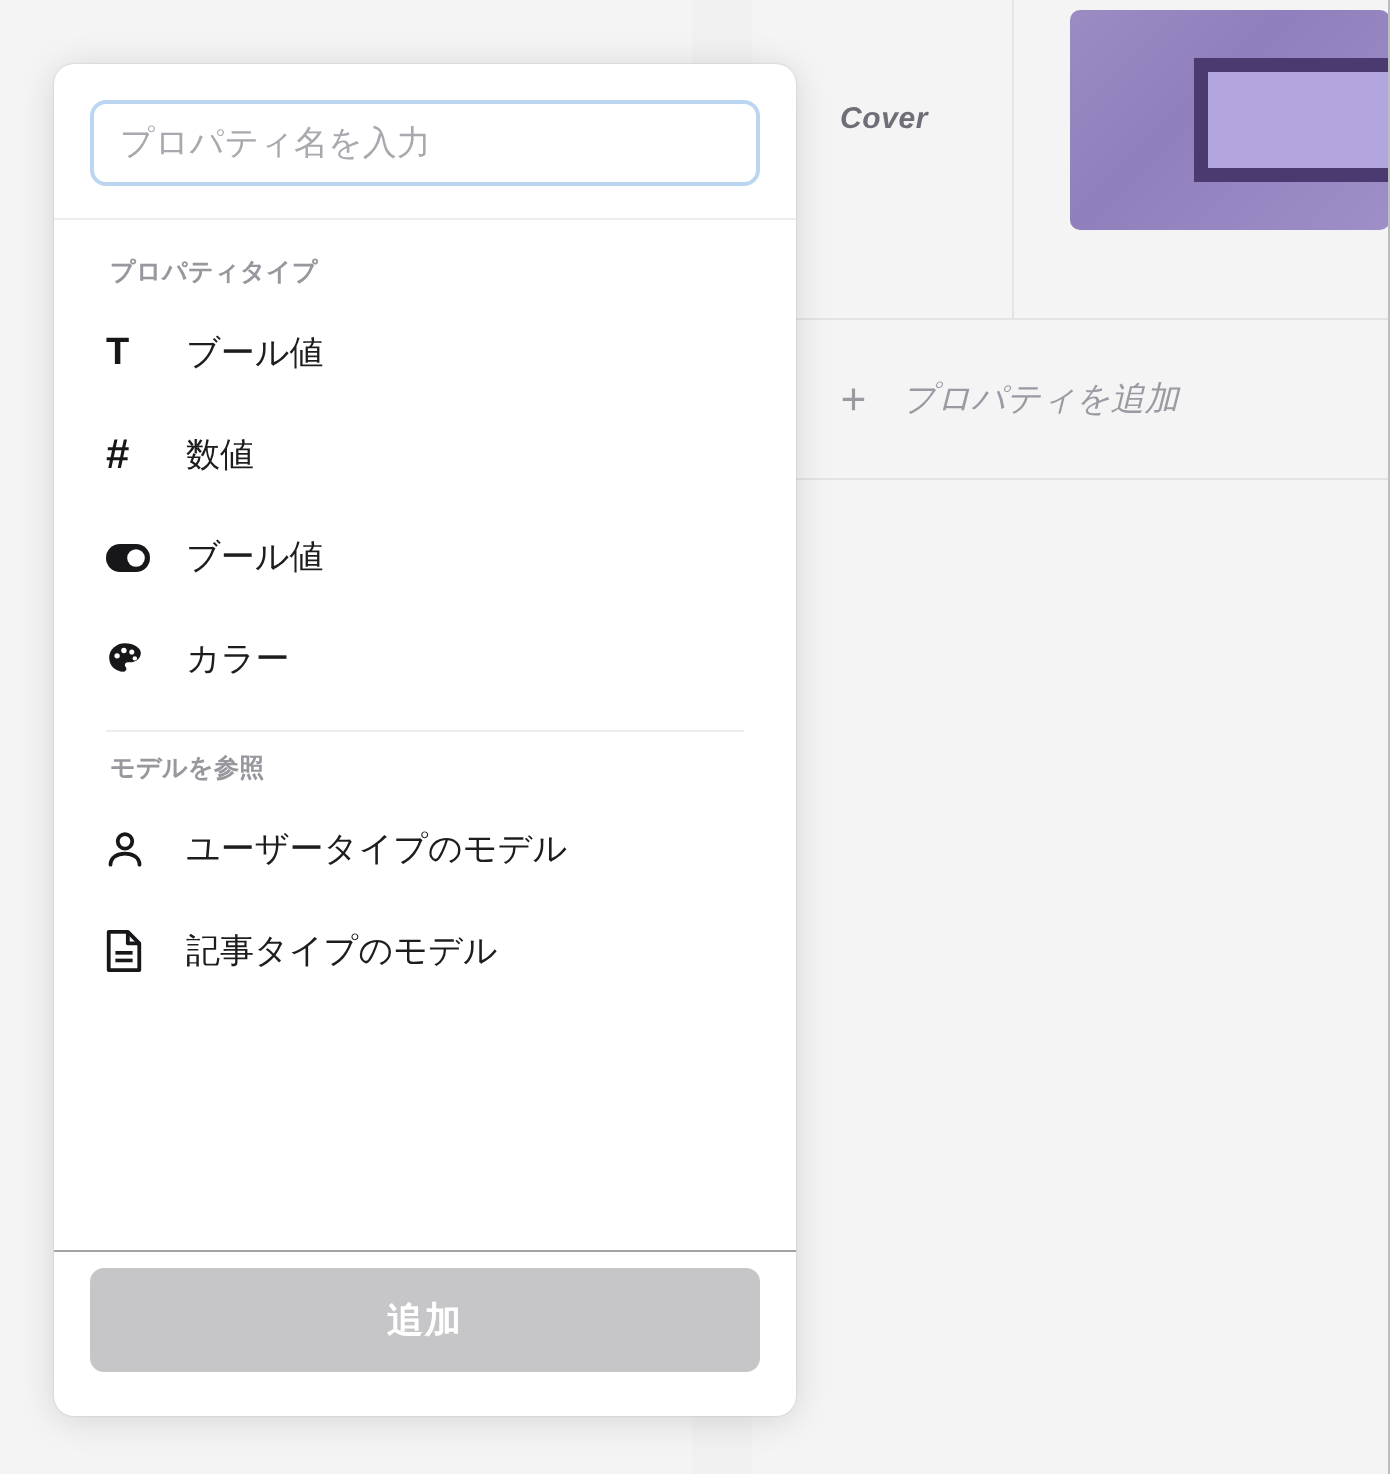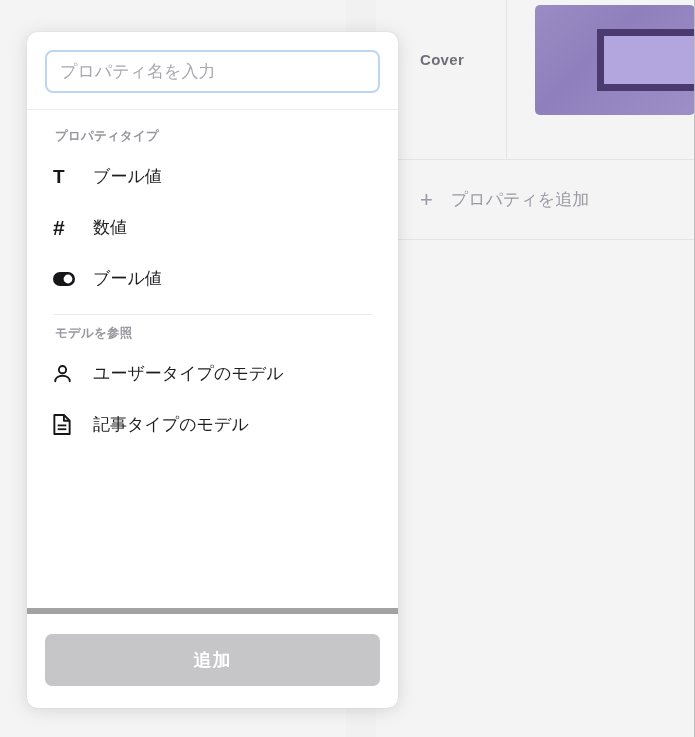--- a/index.html
+++ b/index.html
@@ -20,20 +20,21 @@
     position: absolute;
     inset: 0;
     background: #f4f4f5;
   }
   .bg-table {
     position: absolute;
     left: 396px;
     top: 0;
     width: 299px;
     height: 737px;
+    font-style: italic;
   }
   .bg-row {
     position: absolute;
     left: 0;
     right: 0;
     box-sizing: border-box;
   }
   .row-cover {
     top: -40px;
     height: 200px;
@@ -199,22 +200,22 @@
     color: #1d1d20;
     margin-left: 12px;
   }
   .group-sep {
     height: 1px;
     background: #ececed;
     margin: 10px 26px 4px 26px;
   }
 
   .panel-footer {
-    border-top: 6px solid #a3a3a3;
-    padding: 20px 18px 22px 18px;
+    border-top: 1px solid #a3a3a3;
+    padding: 8px 18px 22px 18px;
   }
   #submit-button {
     width: 100%;
     height: 52px;
     border: none;
     border-radius: 7px;
     background: #c6c6c8;
     color: #ffffff;
     font-size: 18px;
     font-weight: bold;
@@ -289,20 +290,32 @@
     <div class="menu-item">
       <span class="menu-icon">
         <svg width="22" height="14" viewBox="0 0 22 14" aria-hidden="true">
           <rect x="0" y="0" width="22" height="14" rx="7" fill="#17171a"></rect>
           <circle cx="15" cy="7" r="4.4" fill="#ffffff"></circle>
         </svg>
       </span>
       <span class="menu-label">ブール値</span>
     </div>
 
+    <div class="menu-item">
+      <span class="menu-icon">
+        <svg width="19" height="19" viewBox="0 0 24 24" aria-hidden="true">
+          <path d="M12 2C6.5 2 2 6 2 11.2c0 5 4 8.8 9 8.8 1.1 0 1.9-.8 1.9-1.8 0-.5-.2-.9-.5-1.2-.3-.3-.5-.7-.5-1.2 0-1 .8-1.8 1.9-1.8h2.1c3.4 0 6.1-2.6 6.1-5.9C22 5 17.5 2 12 2z" fill="#17171a"></path>
+          <circle cx="7" cy="10" r="1.7" fill="#ffffff"></circle>
+          <circle cx="11.3" cy="6.6" r="1.7" fill="#ffffff"></circle>
+          <circle cx="16.3" cy="7.6" r="1.6" fill="#ffffff"></circle>
+          <circle cx="18.2" cy="11.6" r="1.4" fill="#ffffff"></circle>
+        </svg>
+      </span>
+      <span class="menu-label">カラー</span>
+    </div>
 
 
     <div class="group-sep"></div>
 
     <div class="group-title">モデルを参照</div>
 
     <div class="menu-item">
       <span class="menu-icon">
         <svg width="19" height="20" viewBox="0 0 22 22" aria-hidden="true">
           <circle cx="11" cy="6" r="4.2" fill="none" stroke="#17171a" stroke-width="2.2"></circle>

